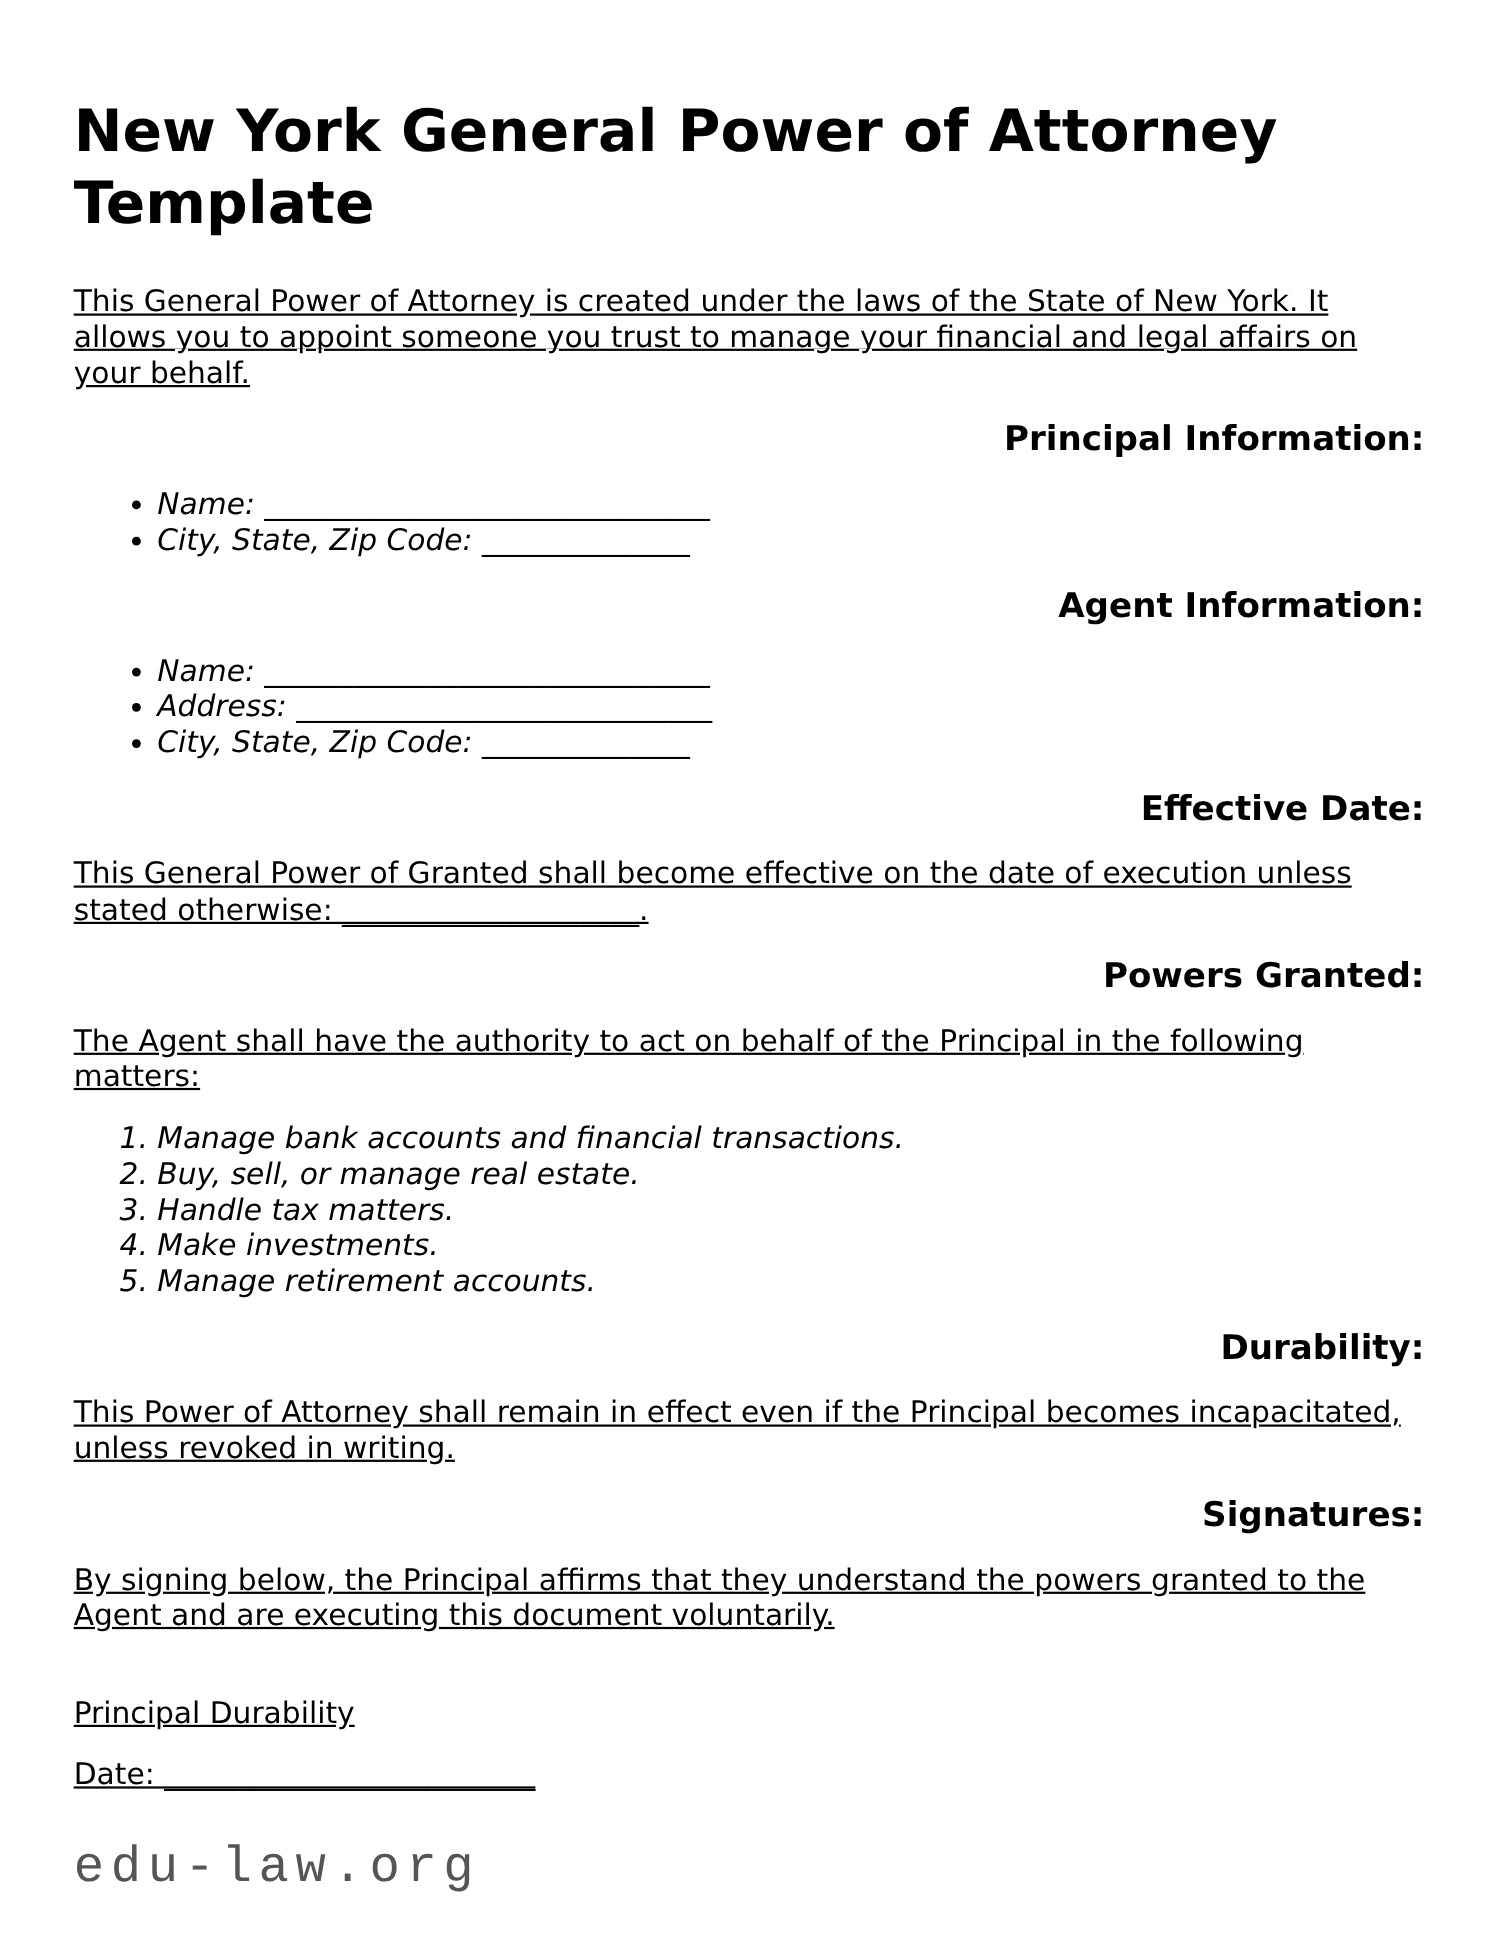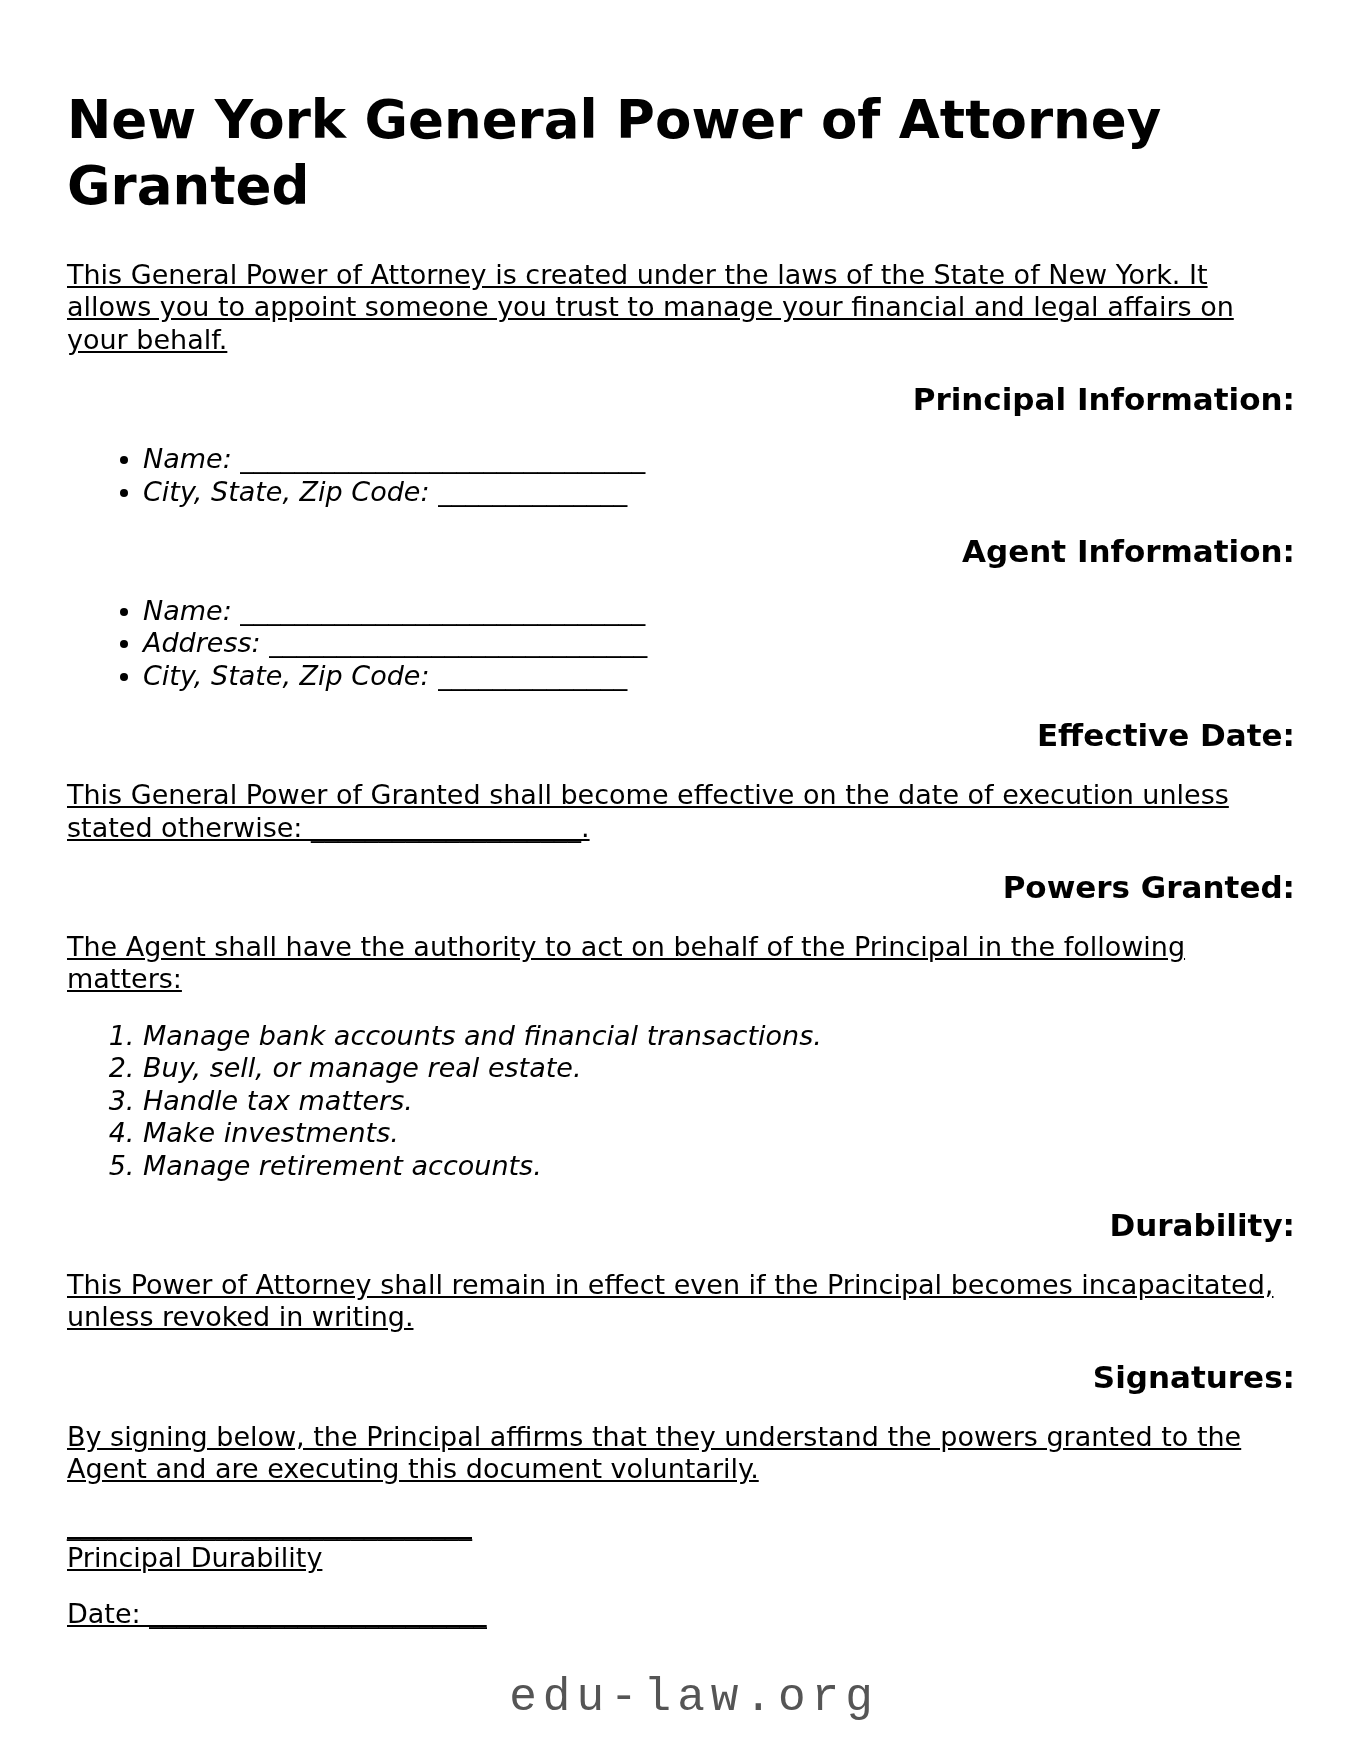--- a/index.html
+++ b/index.html
@@ -30,32 +30,32 @@
   p { margin: 24px 0; text-decoration: underline; }
   ul, ol {
     margin: 20px 0;
     padding-left: 76px;
     font-style: italic;
   }
   li { margin: 0; }
   .signature-block { margin: 24px 0; }
   .watermark {
     margin: 40px -26px 0 0;
-    text-align: center;
+    text-align: left;
     font-family: "Liberation Mono", monospace;
     font-size: 46px;
     line-height: 54px;
     letter-spacing: 6px;
     color: #555555;
   }
 </style>
 </head>
 <body>
 
-<h1>New York General Power of Attorney Granted</h1>
+<h1>New York General Power of Attorney Template</h1>
 
 <p>This General Power of Attorney is created under the laws of the State of New York. It allows you to appoint someone you trust to manage your financial and legal affairs on your behalf.</p>
 
 <h3>Principal Information:</h3>
 <ul>
   <li>Name: ______________________________</li>
   <li>City, State, Zip Code: ______________</li>
 </ul>
 
 <h3>Agent Information:</h3>
@@ -78,19 +78,19 @@
   <li>Manage retirement accounts.</li>
 </ol>
 
 <h3>Durability:</h3>
 <p>This Power of Attorney shall remain in effect even if the Principal becomes incapacitated, unless revoked in writing.</p>
 
 <h3>Signatures:</h3>
 <p>By signing below, the Principal affirms that they understand the powers granted to the Agent and are executing this document voluntarily.</p>
 
 <p class="signature-block">
-  <span>______________________________</span><br>
+  <br>
   <span>Principal Durability</span>
 </p>
 
 <p>Date: _________________________</p>
 
 <div class="watermark">edu-law.org</div>
 
 </body></html>

